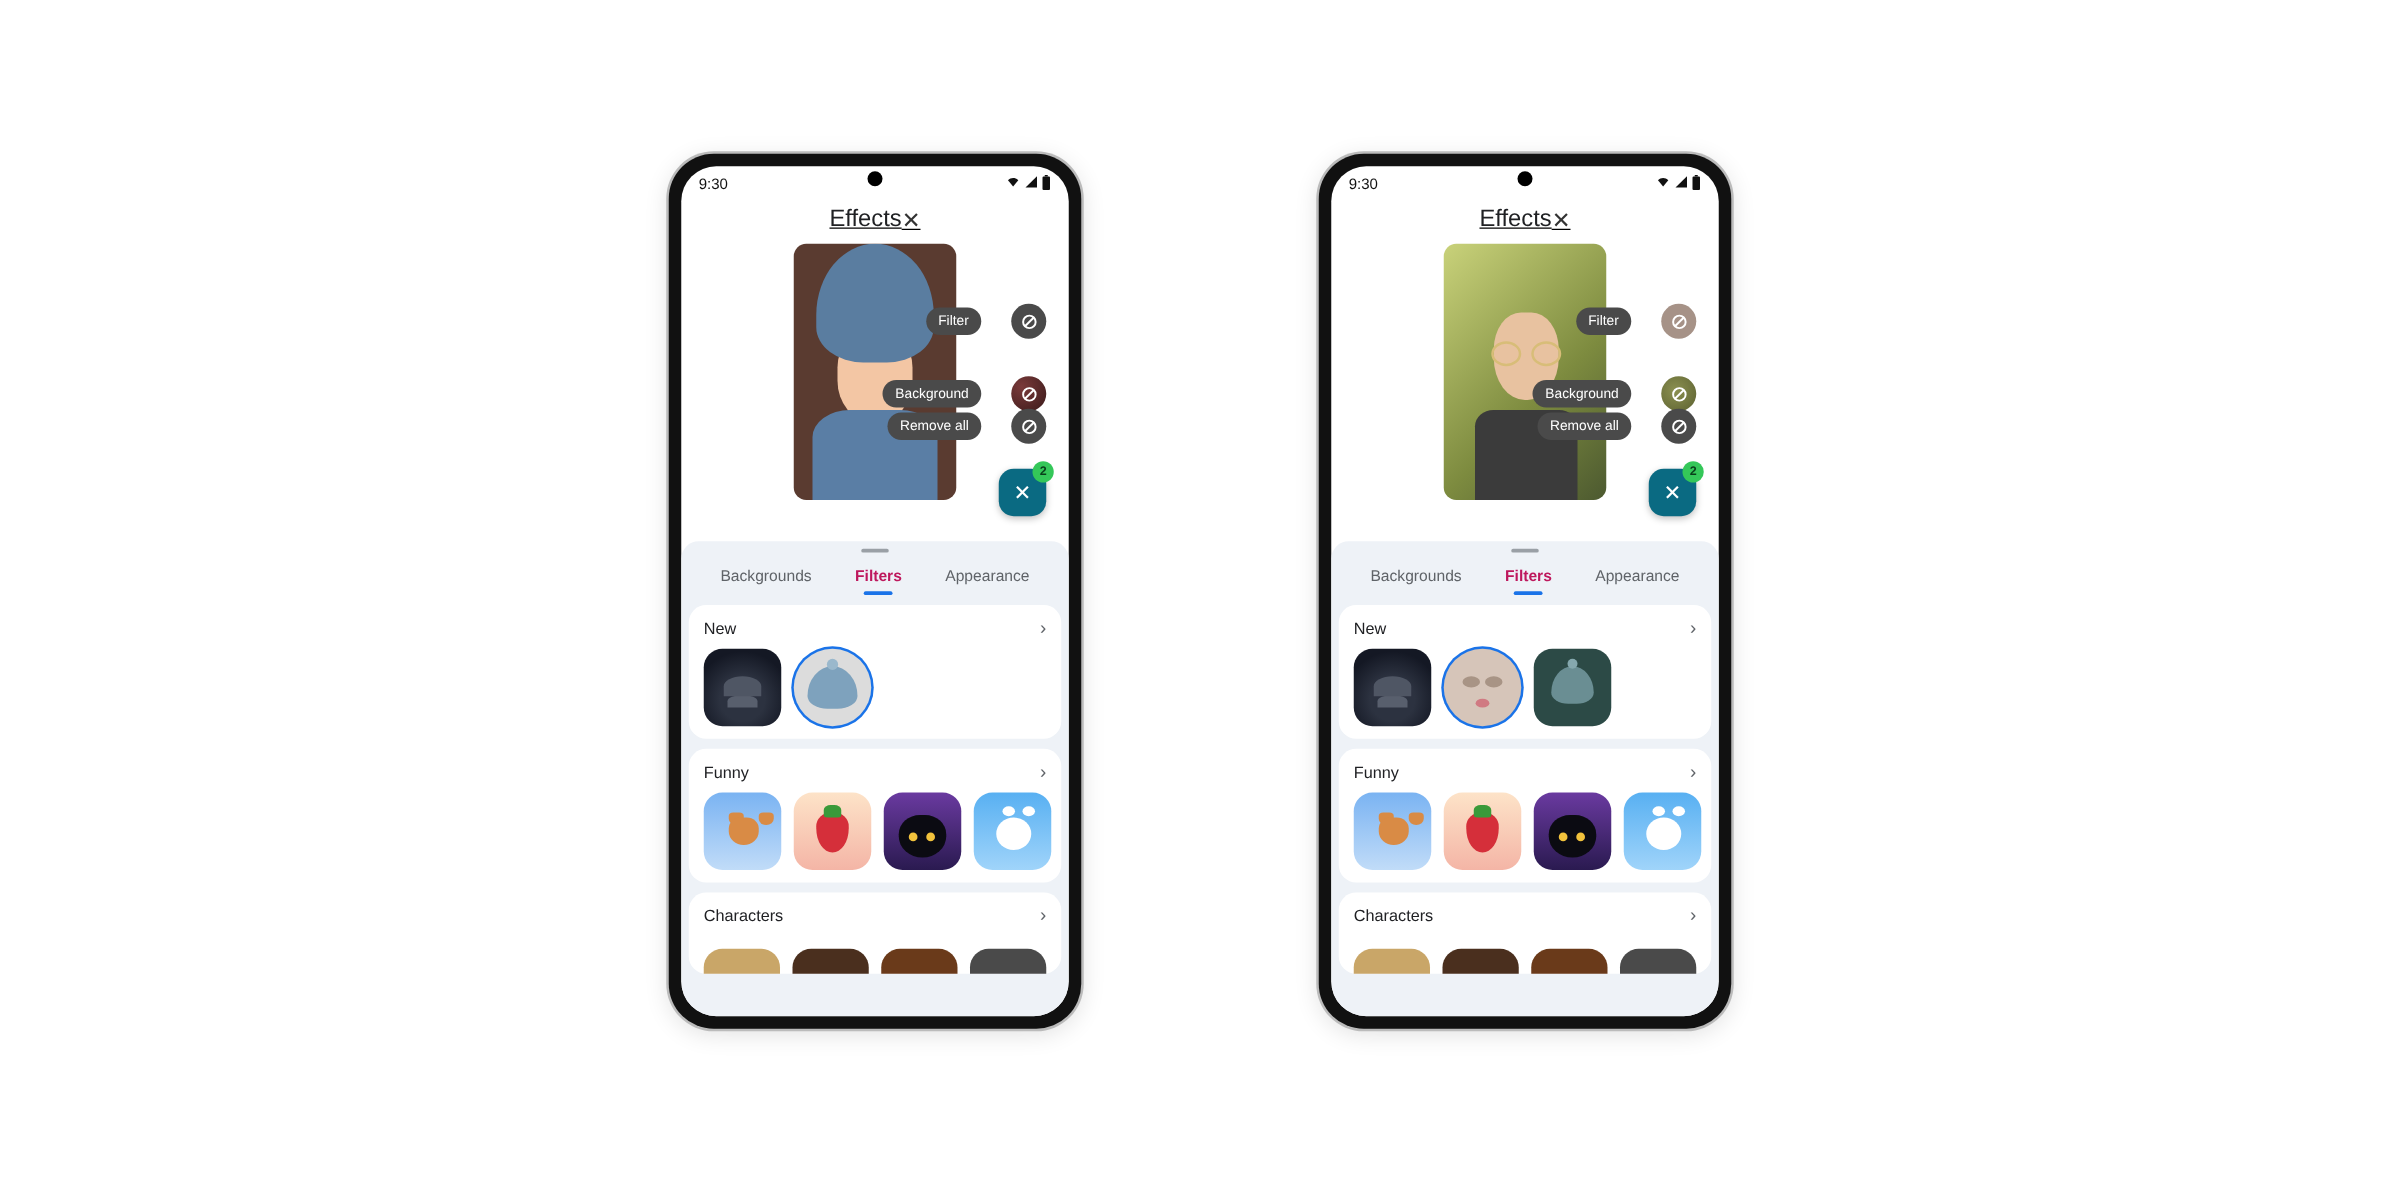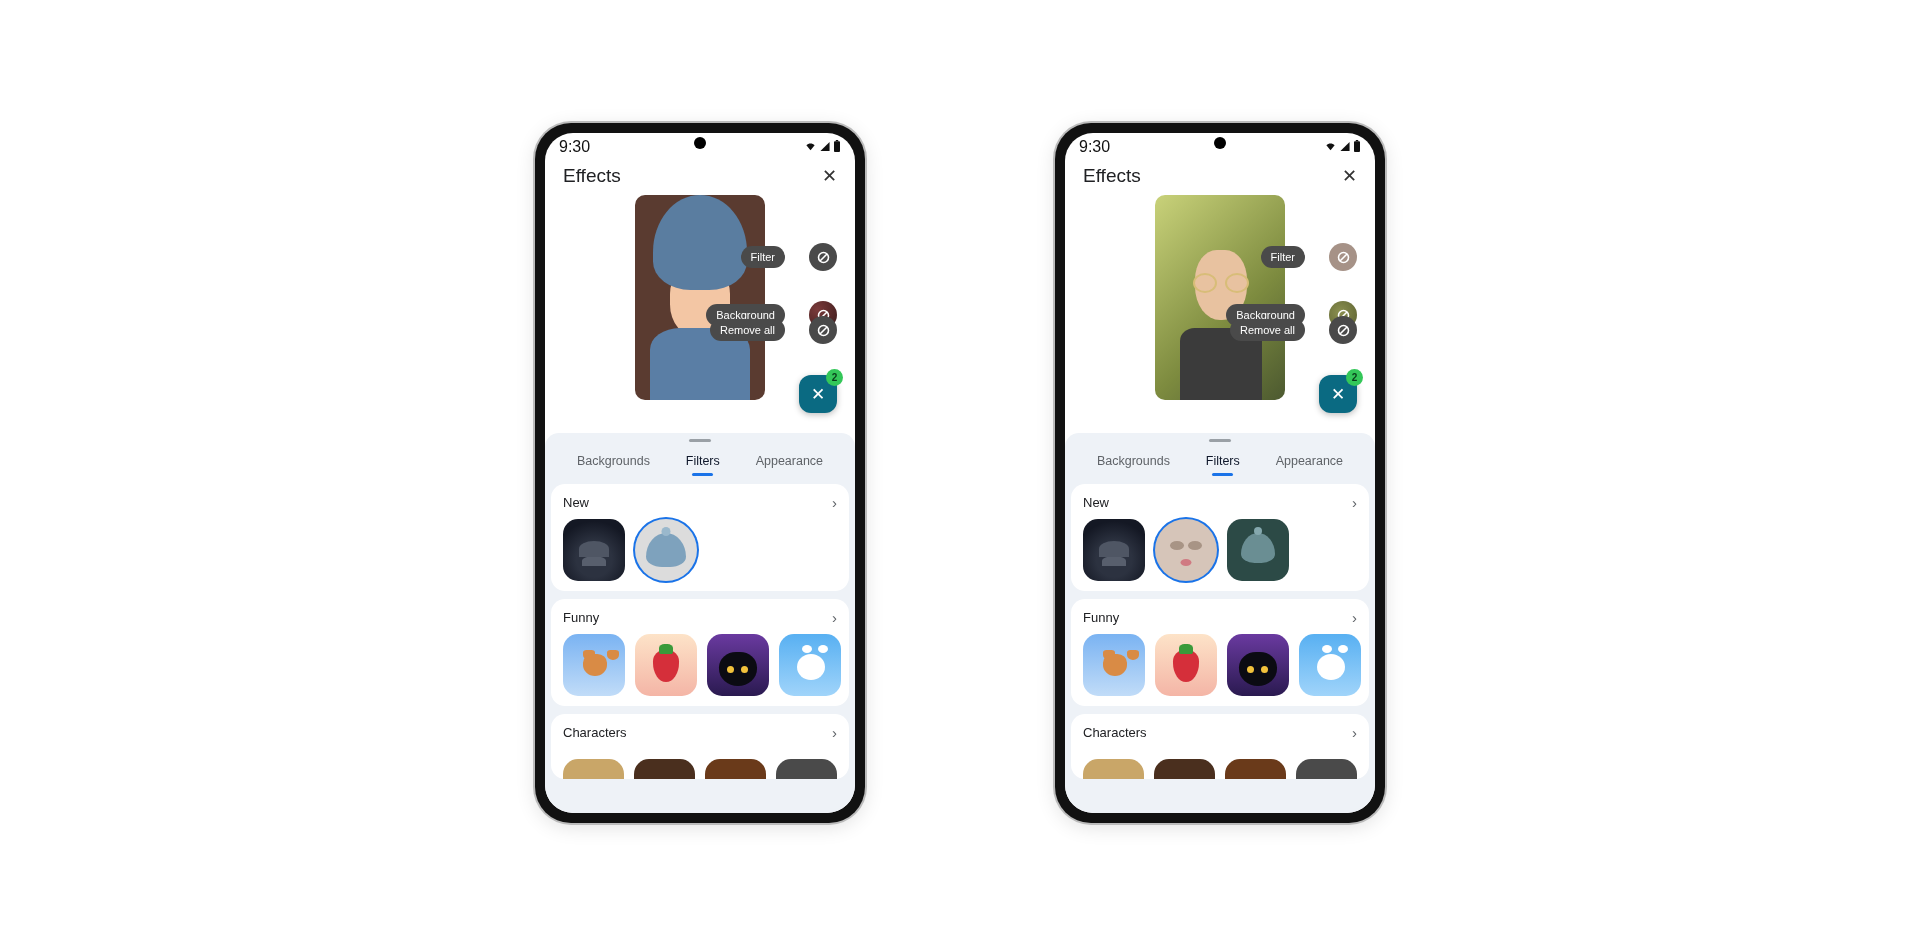--- a/index.html
+++ b/index.html
@@ -36,27 +36,28 @@
     top: 14px; left: 50%;
     transform: translateX(-50%);
     width: 12px; height: 12px;
     background: #000; border-radius: 50%;
     z-index: 50;
   }
   .status-bar {
     height: 28px;
     display: flex; align-items: center;
     padding: 0 14px;
-    font-size: 16px;
+    font-size: 12px;
     color: #111;
   }
   .status-icons { margin-left: auto; display: flex; gap: 2px; align-items: center; }
   .header {
-    display: flex; align-items: center; justify-content: space-between;
+    display: flex; align-items: center; justify-content: center;
     padding: 4px 18px 8px 18px;
+    text-decoration: underline;
   }
   .header-title { font-size: 19px; color: #202124; }
   .close-x { font-size: 18px; color: #333; cursor: pointer; }
   .preview-zone {
     position: relative;
     height: 230px;
     display: flex; justify-content: center;
   }
   .preview {
     width: 130px; height: 205px;
@@ -100,21 +101,21 @@
     position:absolute; top:78px; left:38px; width:56px; height:20px;
     display:flex; justify-content:space-between;
   }
   .persona-2 .glasses span {
     width:24px; height:20px; border:2px solid #d8bd78; border-radius:50%;
   }
   
   .ov-row { position:absolute; display:flex; align-items:center; gap:24px; }
   .ov-row.r1 { top:48px; right:18px; }
   .ov-row.r2 { top:90px; right:18px;margin-top:16px; }
-  .ov-row.r3 { top:121px; right:18px; }
+  .ov-row.r3 { top:132px; right:18px; }
   .ov-pill {
     background:#4a4a4a; color:#fff; font-size:11px;
     padding:5px 10px; border-radius:12px;
   }
   .circle-btn {
     width:28px; height:28px; border-radius:50%;
     display:flex; align-items:center; justify-content:center;
     background:#4a4a4a; color:#fff; font-size:14px;
   }
   .circle-btn.alt { background:#a69287; }
@@ -153,21 +154,21 @@
   .drag-handle {
     width:22px; height:3px; background:#9aa0a6; border-radius:3px;
     margin:6px auto 2px auto;
   }
   .tabs {
     display:flex; justify-content:space-around;
     padding:4px 14px 0 14px;
     font-size:12.5px;
   }
   .tab { color:#5f6368; padding:6px 4px 10px 4px; position:relative;text-align:center; }
-  .tab.active { color:#0f172a; font-weight:400; }
+  .tab.active { color:#be185d; font-weight:700; }
   .tab.active::after {
     content:''; position:absolute; bottom:2px; left:25%; width:50%; height:3px;
     background:#1a73e8; border-radius:3px;
   }
   .tab.dot::before {
     content:''; position:absolute; top:-2px; right:-14px;
     width:22px; height:22px; background:#cfe0f3; border-radius:50%;
     z-index:-1;
   }
   .sections { flex:1; overflow:hidden; padding:6px 6px 0 6px; }

